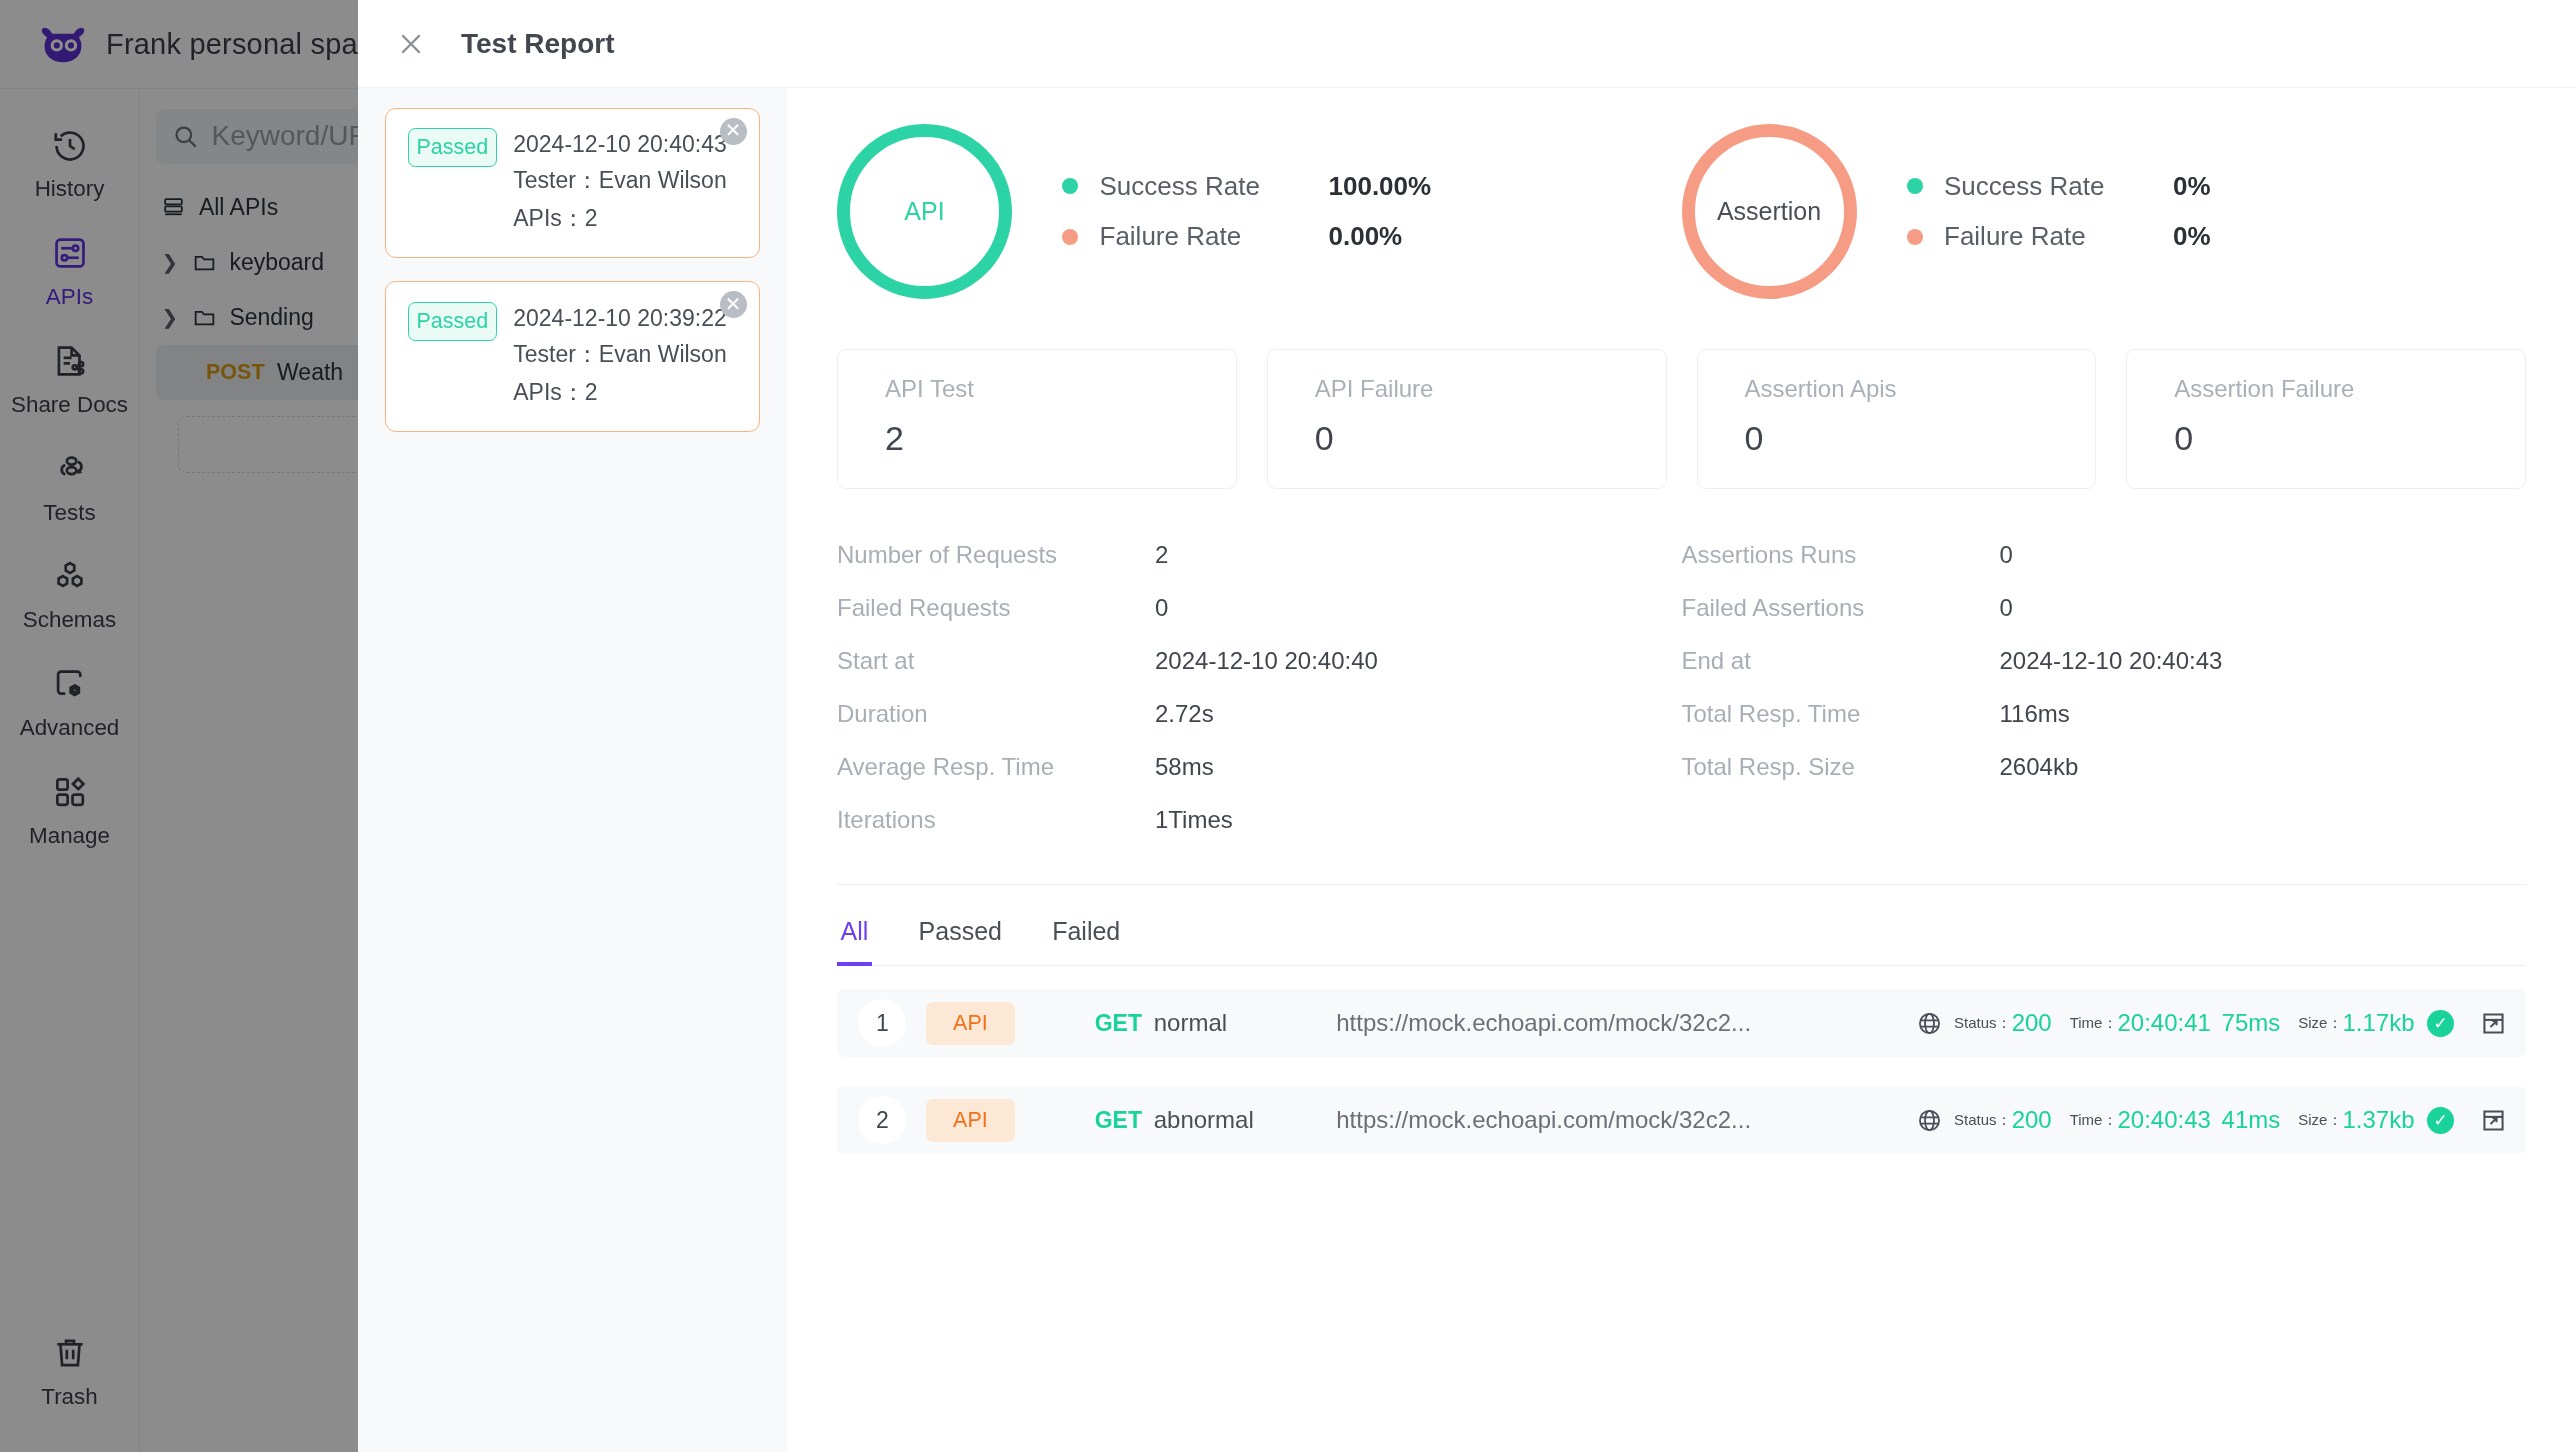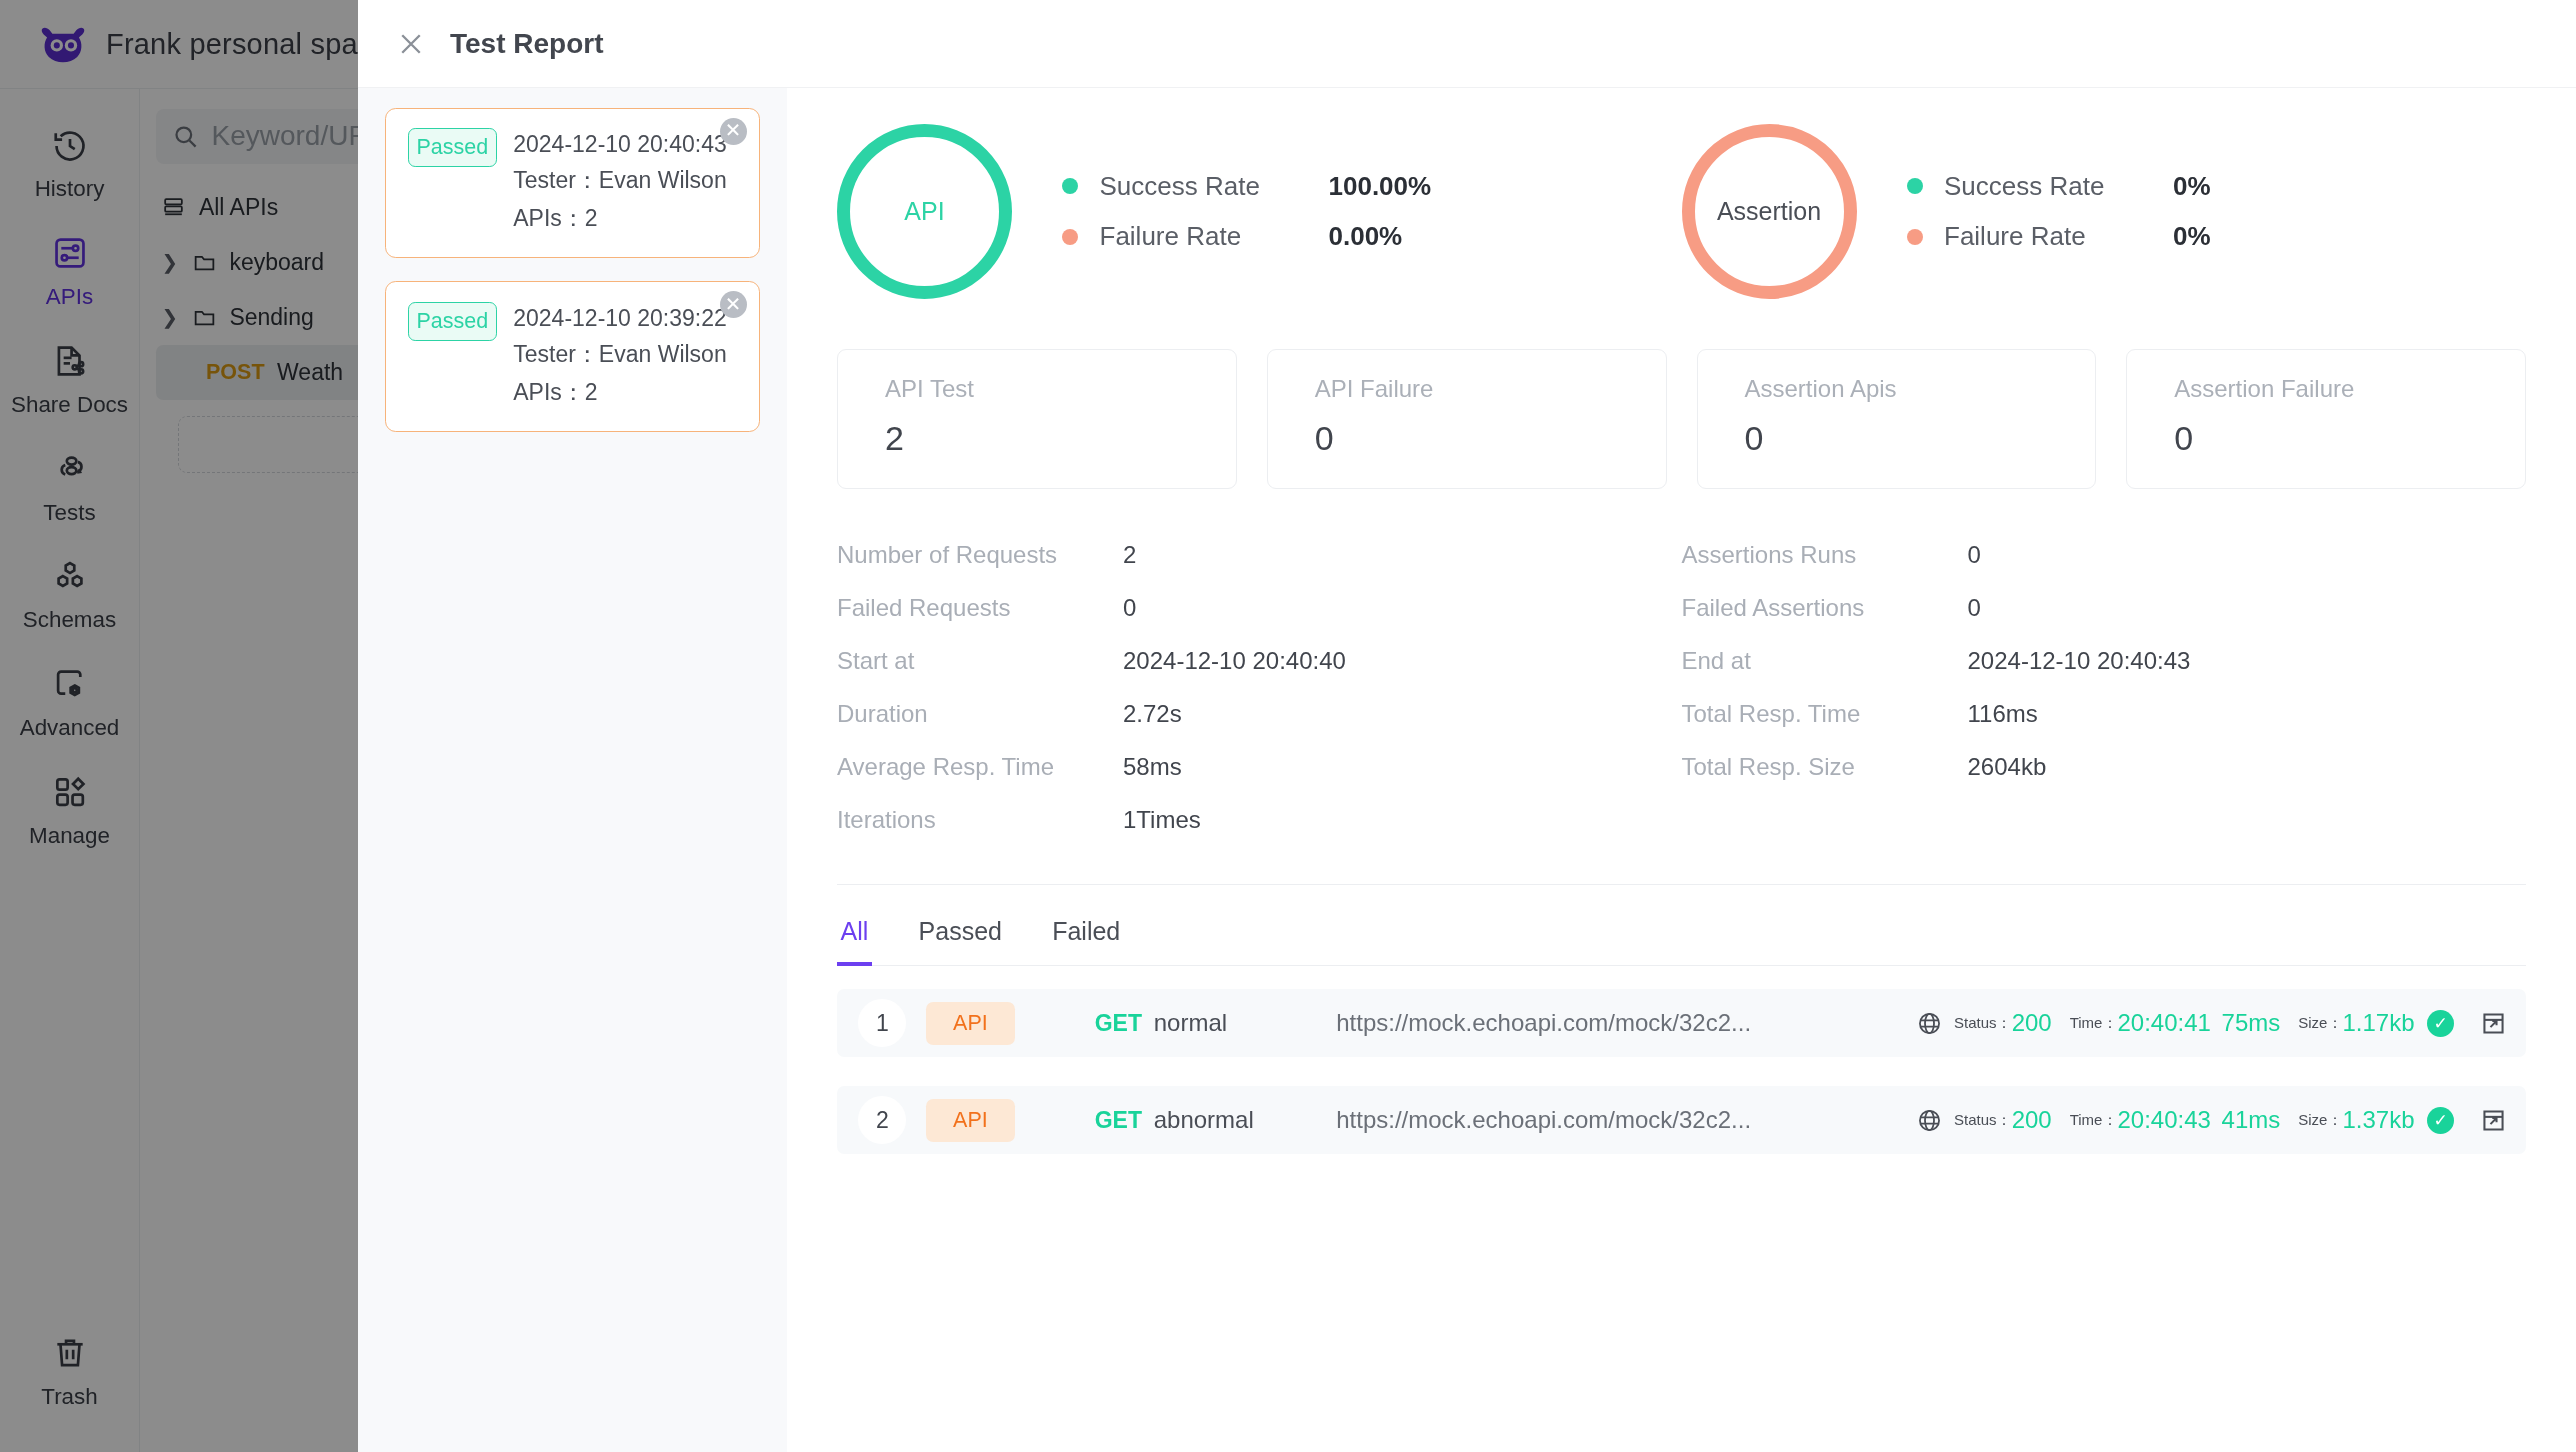--- a/index.html
+++ b/index.html
@@ -67,21 +67,21 @@
     background: rgba(0,0,0,0.45);
   }
 
   
   .modal {
     position: absolute; top: 0; left: 358px; width: 2218px; height: 1453px;
     background: #ffffff; display: flex; flex-direction: column;
   }
   .modal-header {
     height: 88px; flex: 0 0 auto; display: flex; align-items: center;
-    padding-left: 38px; gap: 24px; background: #fff;
+    padding-left: 38px; gap: 35px; background: #fff;
     border-bottom: 0.9px solid #f0f1f3;
   }
   .modal-title { font-size: 28px; font-weight: bold; color: #42464e; }
   .close-x { width: 30px; height: 30px; cursor: pointer; }
 
   .modal-body { flex: 1 1 auto; display: flex; min-height: 0; }
 
   
   .report-list {
     width: 429px; flex: 0 0 auto; background: #f8f9fb;
@@ -132,21 +132,21 @@
   .stat-cards { display: flex; gap: 30px; margin-top: 50px; }
   .stat-card {
     flex: 1 1 0; border: 0.9px solid #eceef1; border-radius: 9px;
     padding: 25px 29px 30px 47px; min-height: 118px;
   }
   .stat-label { font-size: 24px; color: #abb0b8; }
   .stat-value { font-size: 34px; color: #41454d; margin-top: 16px; }
 
   .kv-wrap { display: flex; margin-top: 52px; }
   .kv-col { flex: 1 1 0; display: flex; flex-direction: column; gap: 25px; }
-  .kv-row { display: flex; align-items: baseline; }
+  .kv-row { display: flex; align-items: baseline; gap: 32px; }
   .kv-key { width: 286px; font-size: 24px; color: #a9aeb6; flex: 0 0 auto; }
   .kv-val { font-size: 24px; color: #41454d; }
 
   .divider { height: 0.9px; background: #eceef1; margin: 50px 0 0 0; }
 
   .tabs { display: flex; gap: 43px; padding-top: 9px; border-bottom: 0.9px solid #eceef1; }
   .tab {
     font-size: 25px; color: #4a4e56; padding: 23px 3.6px 16px 3.6px; cursor: pointer;
     border-bottom: 4.5px solid transparent; margin-bottom: -0.9px;
   }

